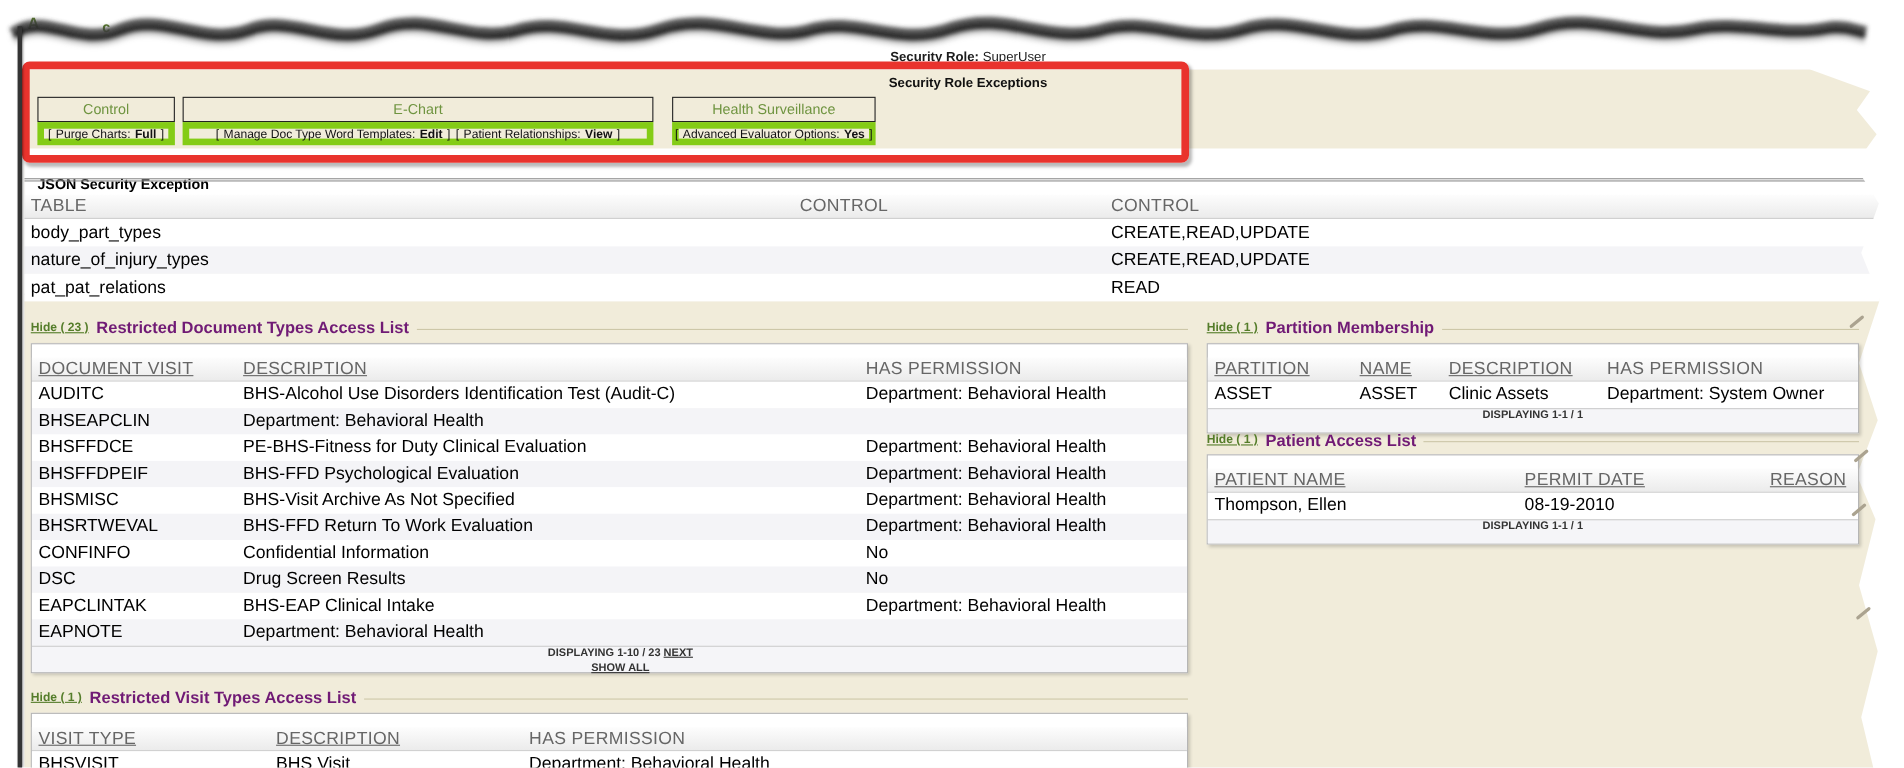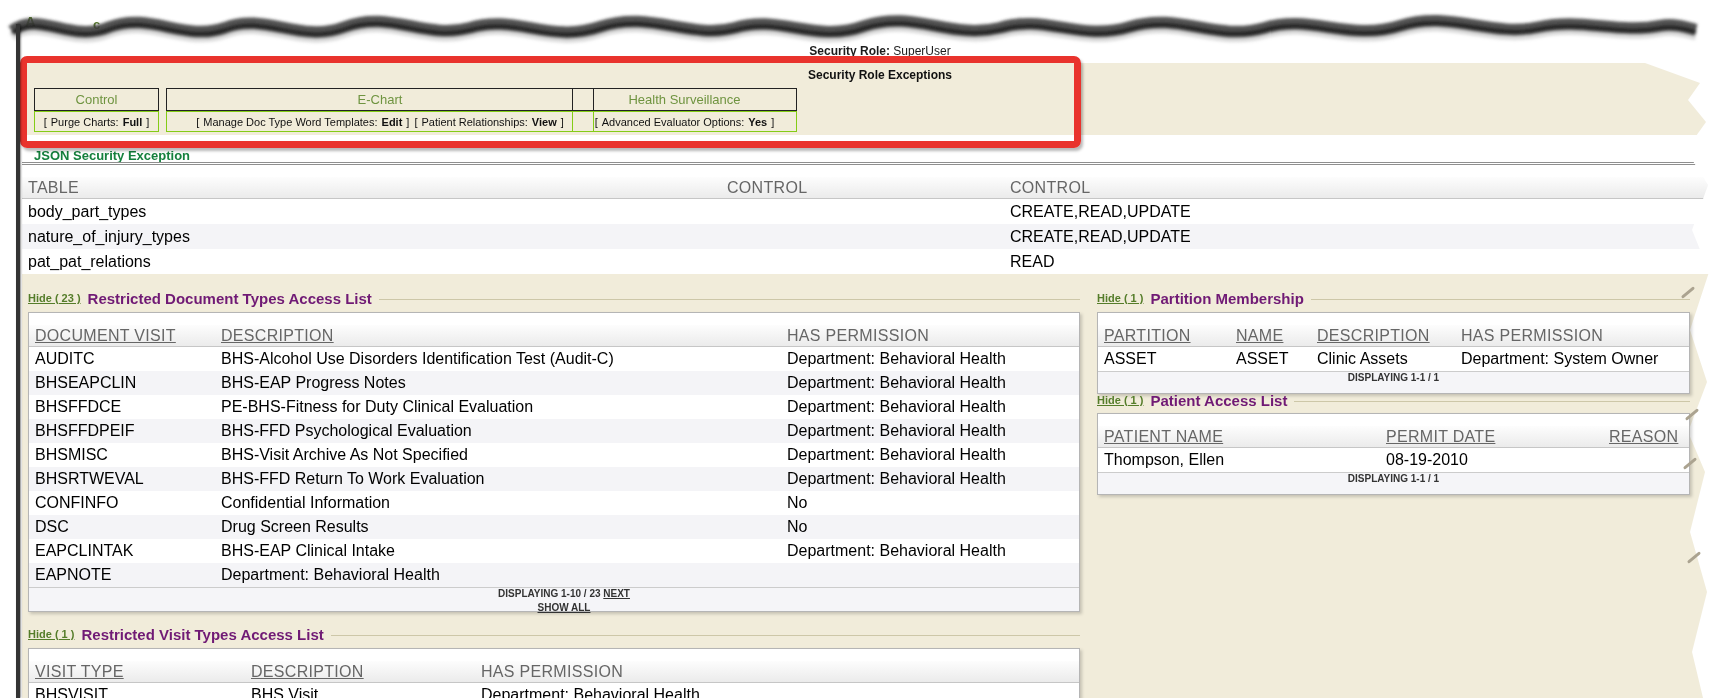--- a/index.html
+++ b/index.html
@@ -26,38 +26,38 @@
     font-size:12px;color:#1c1c1c;z-index:6;}
   #superuser-line .lbl{font-weight:bold;}
   #band-title{position:absolute;left:60px;top:68px;width:1640px;text-align:center;
     font-weight:bold;font-size:12px;color:#111;z-index:6;}
 
   
   #rx-sections{position:absolute;left:0;top:88px;height:46px;width:1100px;z-index:10;}
   .rx-section{position:absolute;top:0;}
   .rx-section:nth-child(1){left:34px;width:125px;}
   .rx-section:nth-child(2){left:166px;width:428px;}
-  .rx-section:nth-child(3){left:572px;width:225px;text-align:center;}
+  .rx-section:nth-child(3){left:611px;width:185px;text-align:center;}
   .rx-head{height:23px;border:1px solid #222;display:flex;align-items:center;justify-content:center;
     font-size:13px;color:#6f9440;}
-  .rx-opts{height:21px;border:1px solid #84cc16;display:flex;align-items:center;justify-content:center;
+  .rx-opts{height:21px;border:6px solid #84cc16;display:flex;align-items:center;justify-content:center;
     gap:5px;font-size:11px;color:#111;white-space:nowrap;}
   .opt{white-space:nowrap;}
   .opt .op{margin-right:4px;}
   .opt .val{font-weight:bold;margin-left:4px;}
   .opt .cl{margin-left:4px;}
 
   
   #red-box{position:absolute;left:20px;top:56px;width:1061px;height:92px;border:7px solid #e9332d;
     border-radius:7px;z-index:40;box-shadow:2px 3px 3px rgba(0,0,0,.28);pointer-events:none;}
 
   
   #json-band{position:absolute;left:0;top:72px;width:100%;height:133px;background:#fff;
     border-bottom:1px solid #bdbdbd;}
-  #json-title{position:absolute;left:12px;top:13px;font-size:13px;font-weight:bold;color:#15803d;}
+  #json-title{position:absolute;left:12px;top:25px;font-size:13px;font-weight:bold;color:#000000;}
   #json-table{position:absolute;left:0;top:27px;width:100%;border-top:3px double #8f8f8f;}
   #json-table .trow{height:25px;}
 
   
   .thead{display:grid;height:22px;align-items:center;background:linear-gradient(#fdfdfd,#ebebeb);
     border-bottom:1px solid #c6c6c6;color:#666;font-size:16px;margin-top:12px;}
   .hcell{padding-left:6px;white-space:nowrap;letter-spacing:.3px;}
   .hcell[data-link="true"]{text-decoration:underline;}
   .trow{display:grid;height:24px;align-items:center;font-size:16px;color:#000;background:#fff;}
   .rows .trow:nth-child(even){background:#f4f4f7;}
@@ -184,21 +184,20 @@
         <span class="hcell" data-link="false">HAS PERMISSION</span>
     </div>
     <div class="rows">
       <div class="trow g-doc">
         <span class="cell">AUDITC</span>
         <span class="cell">BHS-Alcohol Use Disorders Identification Test (Audit-C)</span>
         <span class="cell">Department: Behavioral Health</span>
       </div>
         <div class="trow g-doc">
         <span class="cell">BHSEAPCLIN</span>
-        <span class="cell">BHS-EAP Progress Notes</span>
         <span class="cell">Department: Behavioral Health</span>
       </div>
         <div class="trow g-doc">
         <span class="cell">BHSFFDCE</span>
         <span class="cell">PE-BHS-Fitness for Duty Clinical Evaluation</span>
         <span class="cell">Department: Behavioral Health</span>
       </div>
         <div class="trow g-doc">
         <span class="cell">BHSFFDPEIF</span>
         <span class="cell">BHS-FFD Psychological Evaluation</span>

